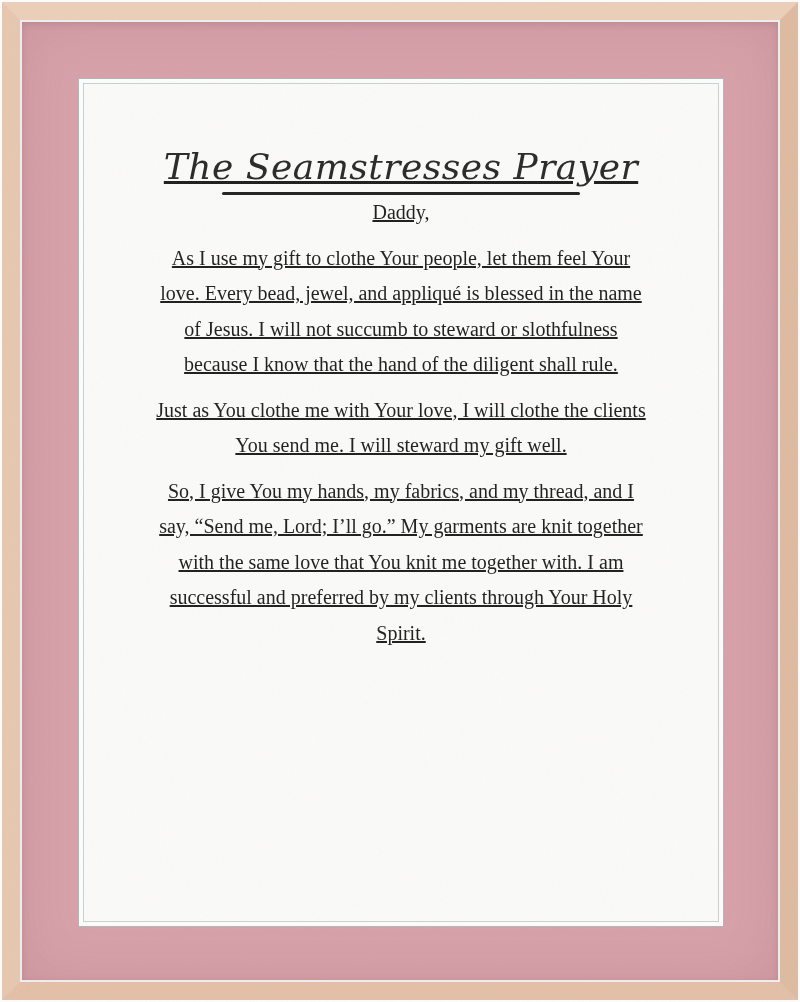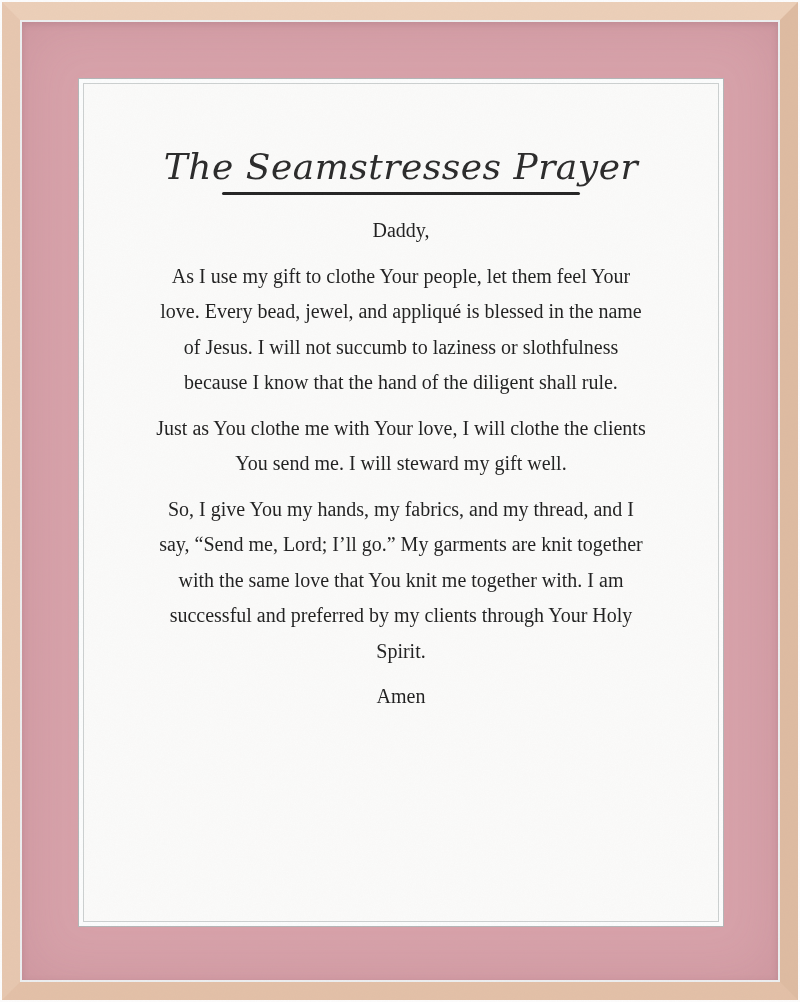--- a/index.html
+++ b/index.html
@@ -43,20 +43,21 @@
     left: 62px; top: 62px;
     width: 634px; height: 837px;
     background: #fbfbfa;
     box-shadow: 0 0 0 1px #ccd0d0,
                 0 0 0 5px #fcfdfd,
                 0 0 0 6px #b3b6b7;
     box-sizing: border-box;
     padding: 0 28px;
     text-align: center;
     color: #1f1f1f;
+    text-decoration: underline;
   }
   .title {
     margin: 58px 0 0 0;
     font-family: "DejaVu Serif", serif;
     font-style: italic;
     font-weight: normal;
     font-size: 36px;
     line-height: 49px;
     letter-spacing: 0.5px;
     color: #2a2a2a;
@@ -66,50 +67,49 @@
     margin: 1px auto 0 auto;
     background: #232323;
     border-radius: 2px;
   }
   .line, .para {
     font-size: 20px;
     line-height: 35.5px;
     margin: 0 0 10px 0;
     white-space: pre-line;
   }
-  .salutation { margin-top: 18px; }
+  .salutation { }
   .noise {
     position: absolute; inset: 0;
     width: 100%; height: 100%;
     pointer-events: none;
     opacity: 0.55;
   }
 </style>
 </head>
 <body>
 
 <div class="scene">
 
   <div class="mat">
     <div class="paper">
       <h1 class="title">The Seamstresses Prayer</h1>
       <div class="underline"></div>
       <p class="line salutation">Daddy,</p>
       <p class="para">As I use my gift to clothe Your people, let them feel Your
 love. Every bead, jewel, and appliqué is blessed in the name
-of Jesus. I will not succumb to laziness or slothfulness
+of Jesus. I will not succumb to steward or slothfulness
 because I know that the hand of the diligent shall rule.</p>
       <p class="para">Just as You clothe me with Your love, I will clothe the clients
 You send me. I will steward my gift well.</p>
       <p class="para">So, I give You my hands, my fabrics, and my thread, and I
 say, “Send me, Lord; I’ll go.” My garments are knit together
 with the same love that You knit me together with. I am
 successful and preferred by my clients through Your Holy
 Spirit.</p>
-      <p class="line">Amen</p>
     </div>
   </div>
 
   <div class="liner"></div>
   <div class="frame"></div>
 
   <svg class="noise" xmlns="http://www.w3.org/2000/svg" width="800" height="1002">
     <filter id="grain">
       <feTurbulence type="fractalNoise" baseFrequency="0.85" numOctaves="2" stitchTiles="stitch"></feTurbulence>
       <feColorMatrix type="matrix" values="0 0 0 0 0.45  0 0 0 0 0.40  0 0 0 0 0.40  0 0 0 0.09 0"></feColorMatrix>

